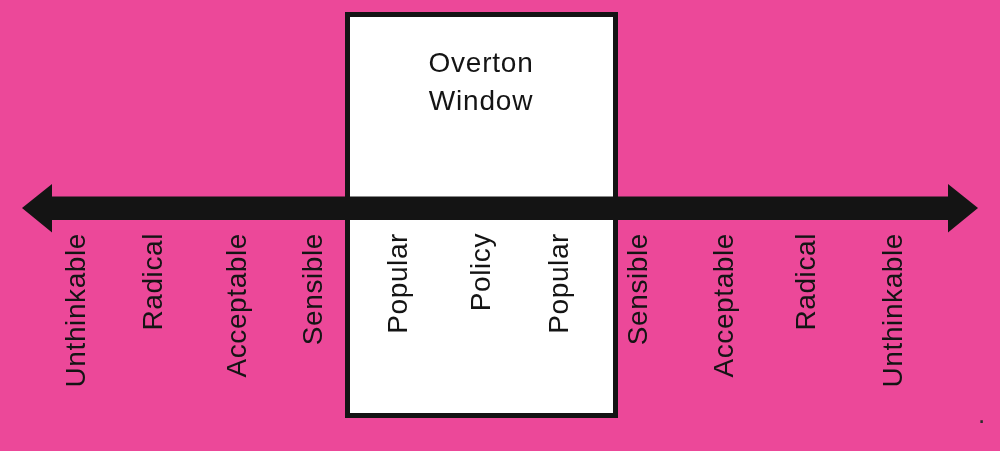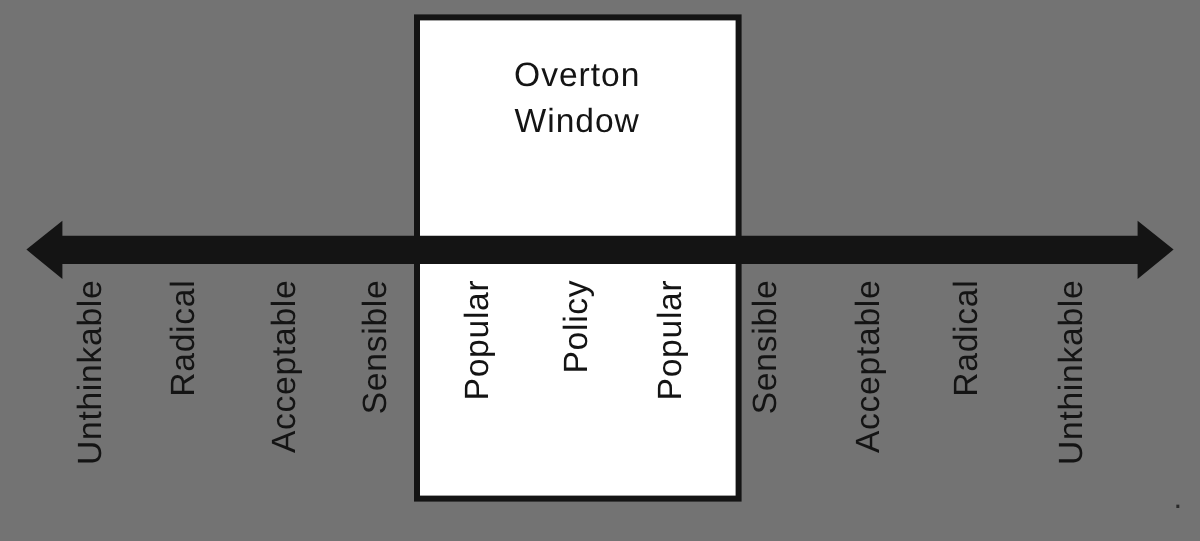--- a/index.html
+++ b/index.html
@@ -4,21 +4,21 @@
 <style>
   html, body {
     margin: 0;
     padding: 0;
     background: #ffffff;
   }
   .canvas {
     position: relative;
     width: 1000px;
     height: 451px;
-    background: #737373;
+    background: #ec4899;
     overflow: hidden;
     font-family: "Liberation Sans", "DejaVu Sans", sans-serif;
   }
   svg { display: block; }
   .title-text {
     font-size: 28px;
     letter-spacing: 0.8px;
     fill: #141414;
   }
   .axis-label {

